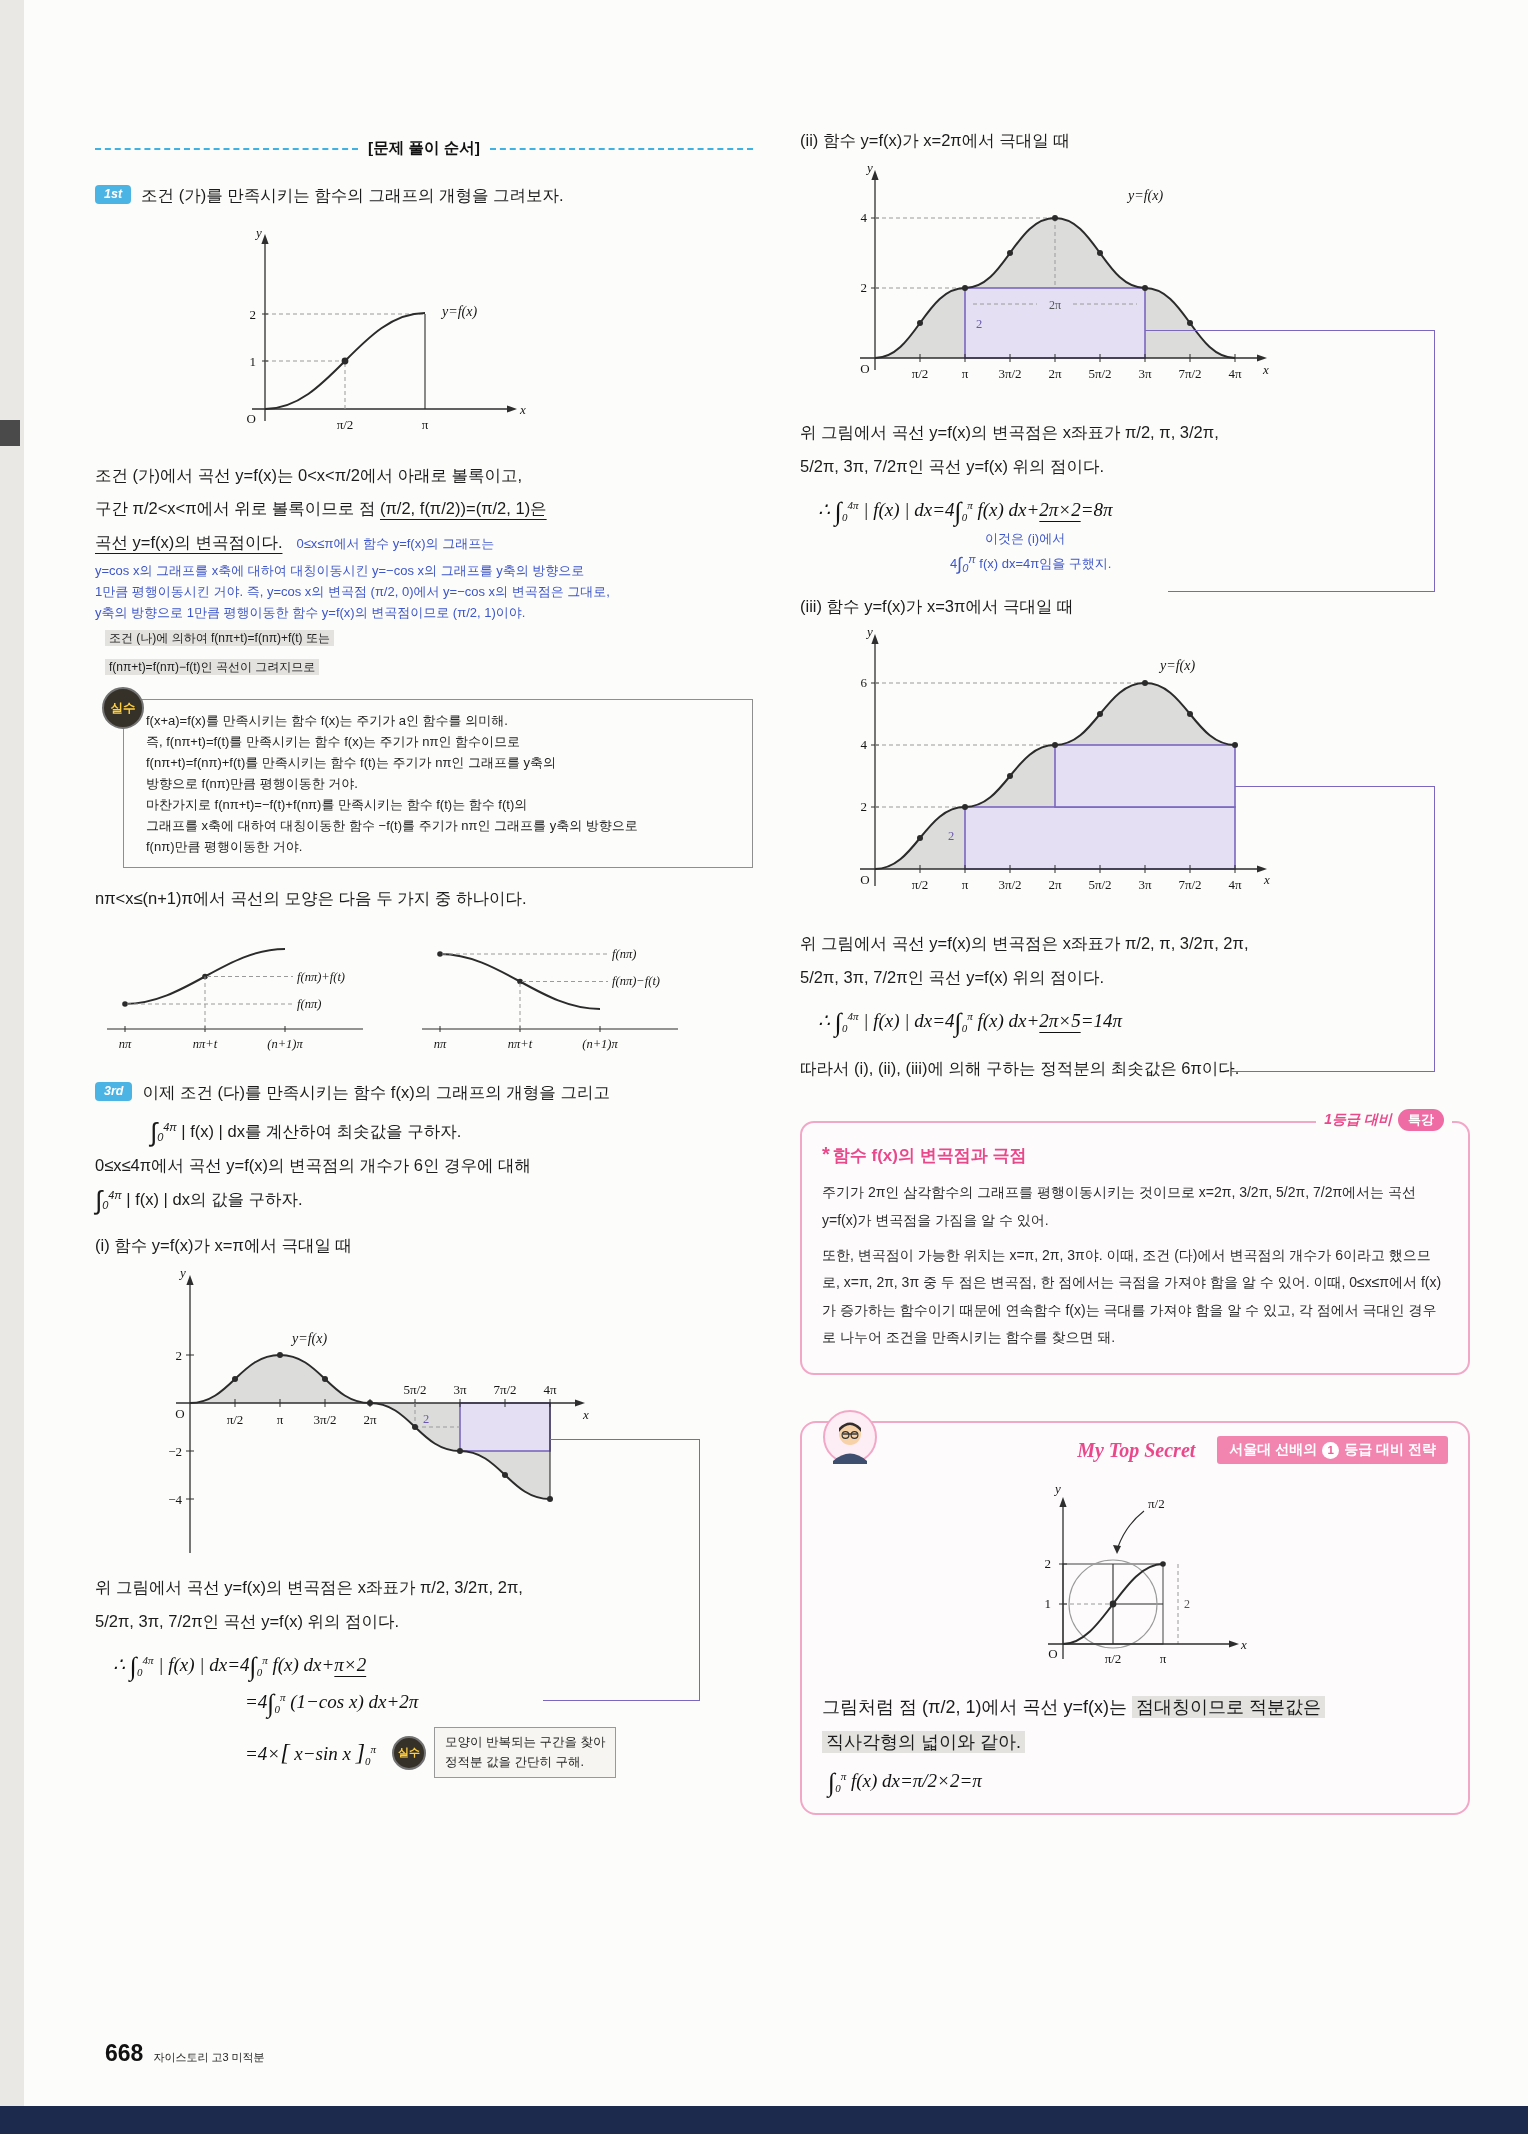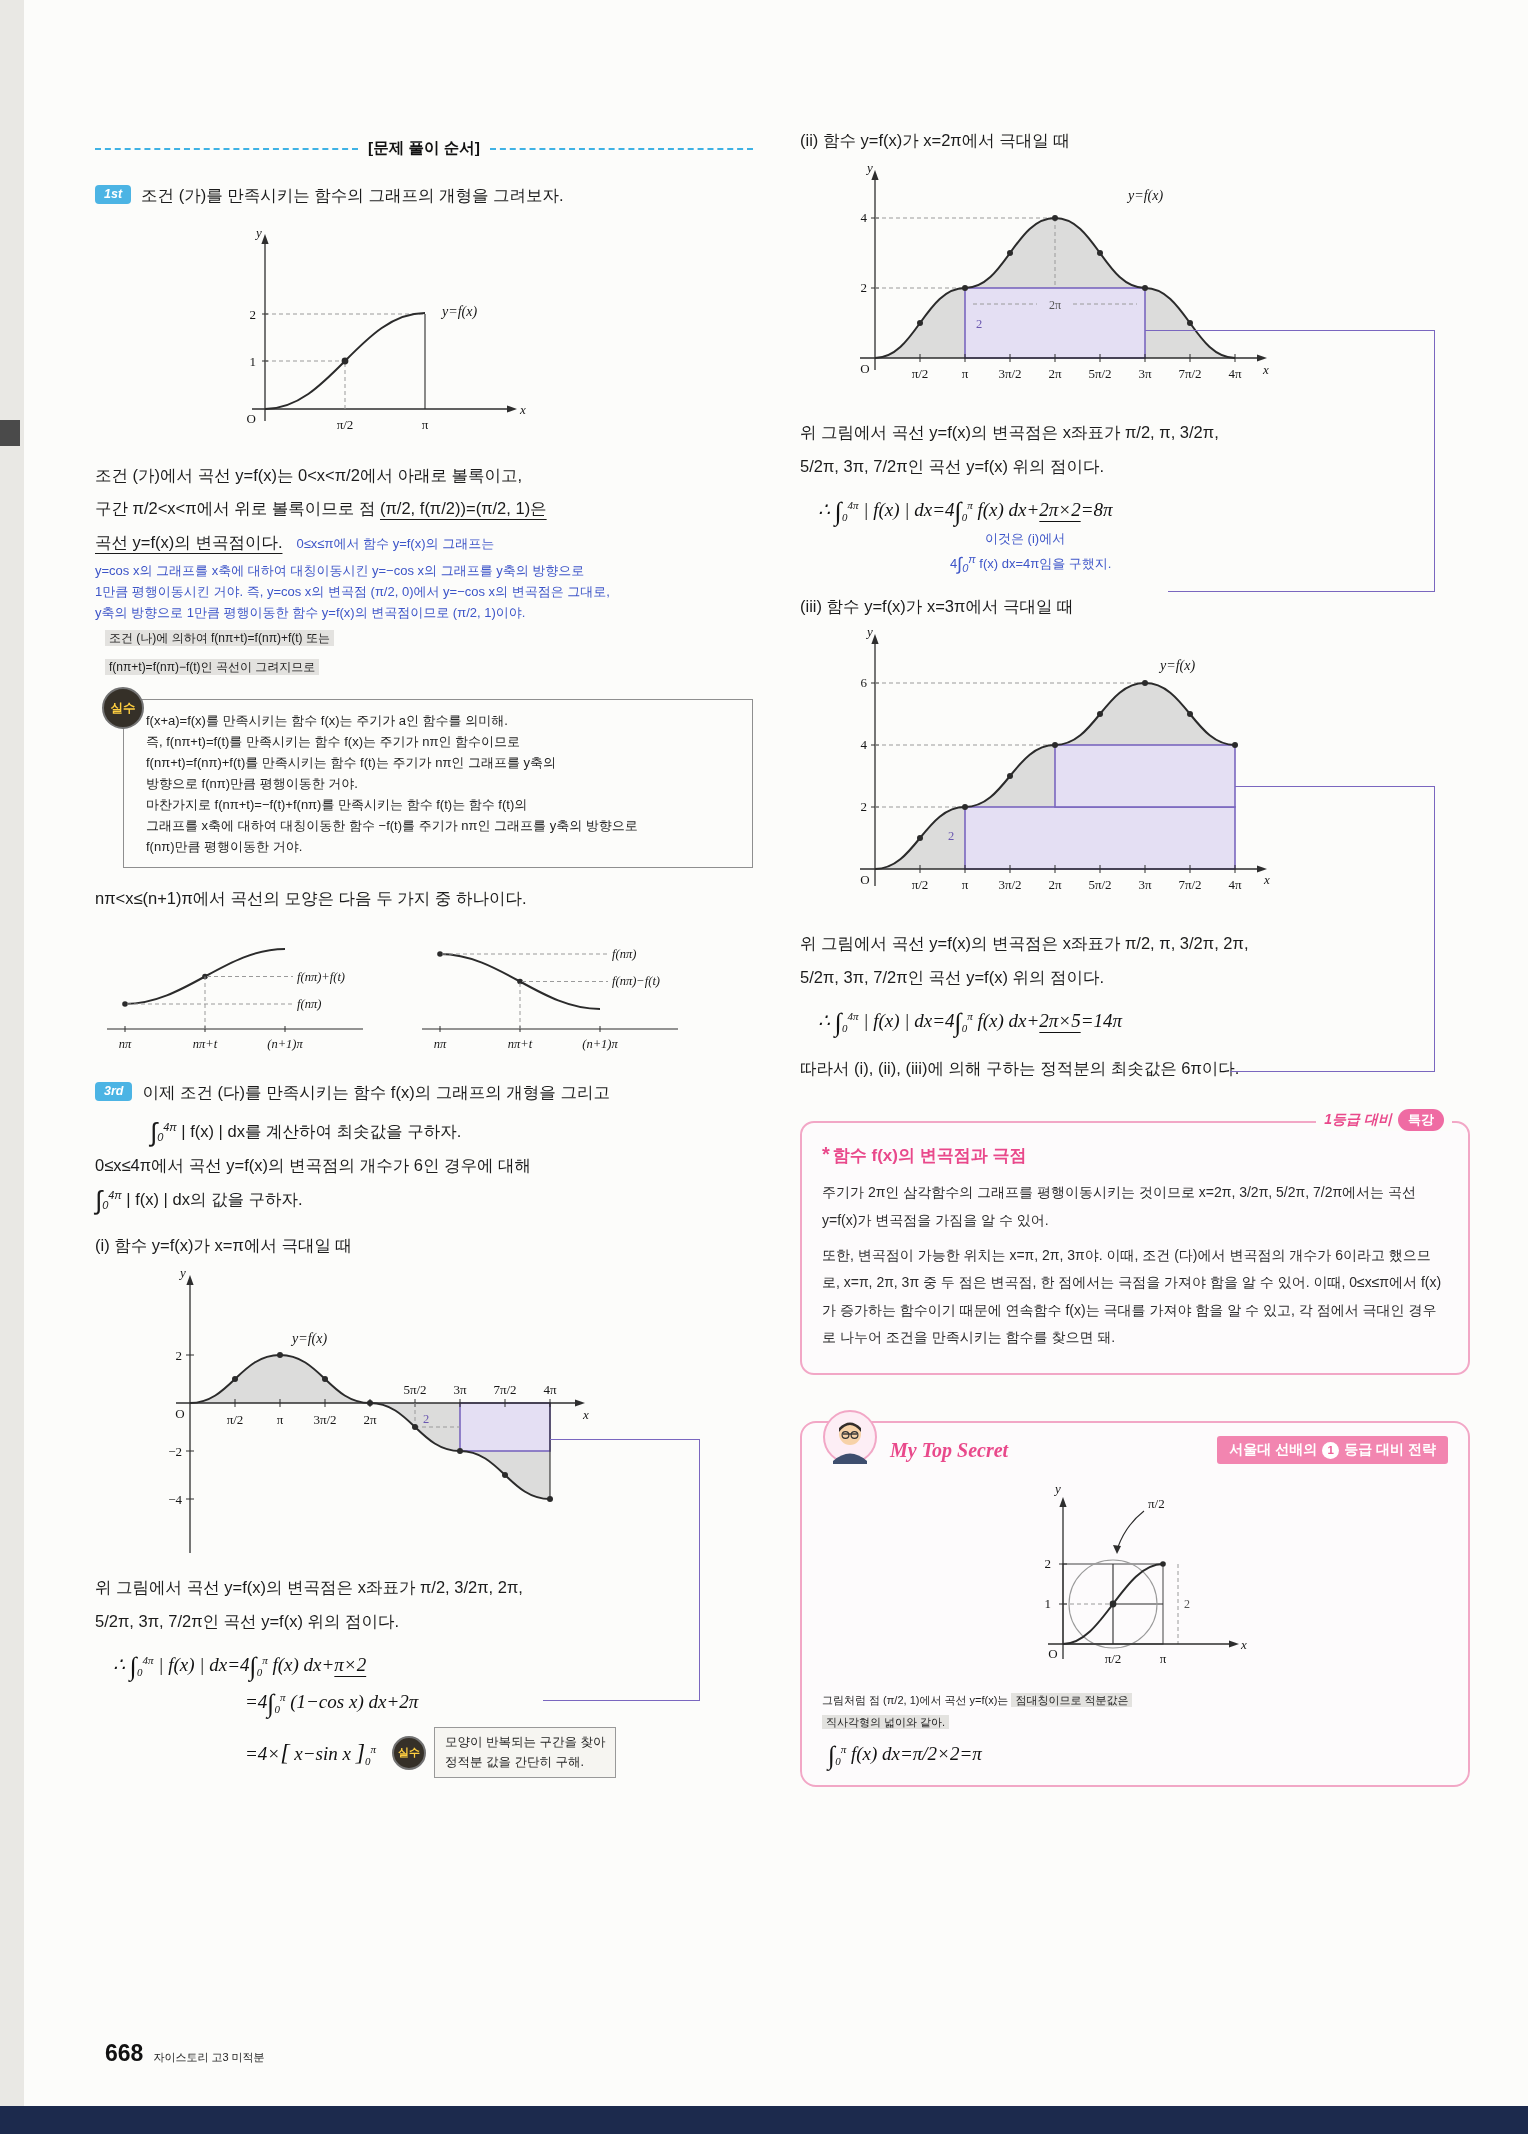--- a/index.html
+++ b/index.html
@@ -57,29 +57,29 @@
 
   .special-box{position:relative;border:2px solid #f2a7c6;border-radius:14px;padding:20px 20px 14px;margin-top:36px;background:#fdfbfc;}
   .special-badge{position:absolute;top:-14px;right:16px;background:#fcfcfa;display:flex;align-items:center;gap:6px;
                  color:#e9498b;font-size:14px;font-weight:bold;font-style:italic;padding:0 8px;}
   .special-badge .pill{background:#ef6ba3;color:#fff;font-style:normal;border-radius:12px;padding:2px 10px;font-size:13px;}
   .special-title{color:#e9498b;font-weight:bold;font-size:17px;margin-bottom:12px;}
   .special-title .marker{font-size:20px;margin-right:3px;}
   .special-para{font-size:14px;line-height:1.95;color:#2b2b2b;margin-bottom:8px;}
 
   .secret-box{position:relative;border:2px solid #f2a7c6;border-radius:16px;padding:12px 20px 18px;margin-top:46px;background:#fdfbfc;}
-  .secret-head{display:flex;align-items:center;gap:12px;margin-bottom:14px;}
+  .secret-head{display:flex;align-items:center;gap:22px;margin-bottom:14px;text-align:right;}
   .avatar{margin-top:-26px;flex:none;}
   .secret-title{font-family:"Liberation Serif","DejaVu Serif",serif;font-style:italic;font-weight:bold;color:#e9498b;font-size:20px;flex:1;}
   .secret-ribbon{background:#f285b0;color:#fff;font-size:14px;font-weight:bold;padding:5px 12px;border-radius:3px;
                  display:flex;align-items:center;white-space:nowrap;}
   .numcircle{display:inline-flex;width:17px;height:17px;border-radius:50%;background:#fff;color:#ee5f98;
              font-size:11.5px;align-items:center;justify-content:center;margin:0 5px;font-style:normal;}
   .gs{text-align:center;margin:6px 0 2px;}
-  .secret-box .body-line{font-size:11px;line-height:1.95;}
+  .secret-box .body-line{font-size:18px;line-height:1.95;}
   .secret-box .formula{margin:10px 0 0 6px;}
 
   .footer{position:absolute;left:105px;top:2040px;display:flex;align-items:baseline;gap:10px;}
   .footer-num{font-size:23px;font-weight:bold;color:#111;}
   .footer-title{font-size:11px;color:#222;}
 
   .g1{margin:8px 0 8px 115px;}
   .gi{margin:4px 0 6px 55px;}
   .gii,.giii{margin:4px 0 6px 30px;}
 

